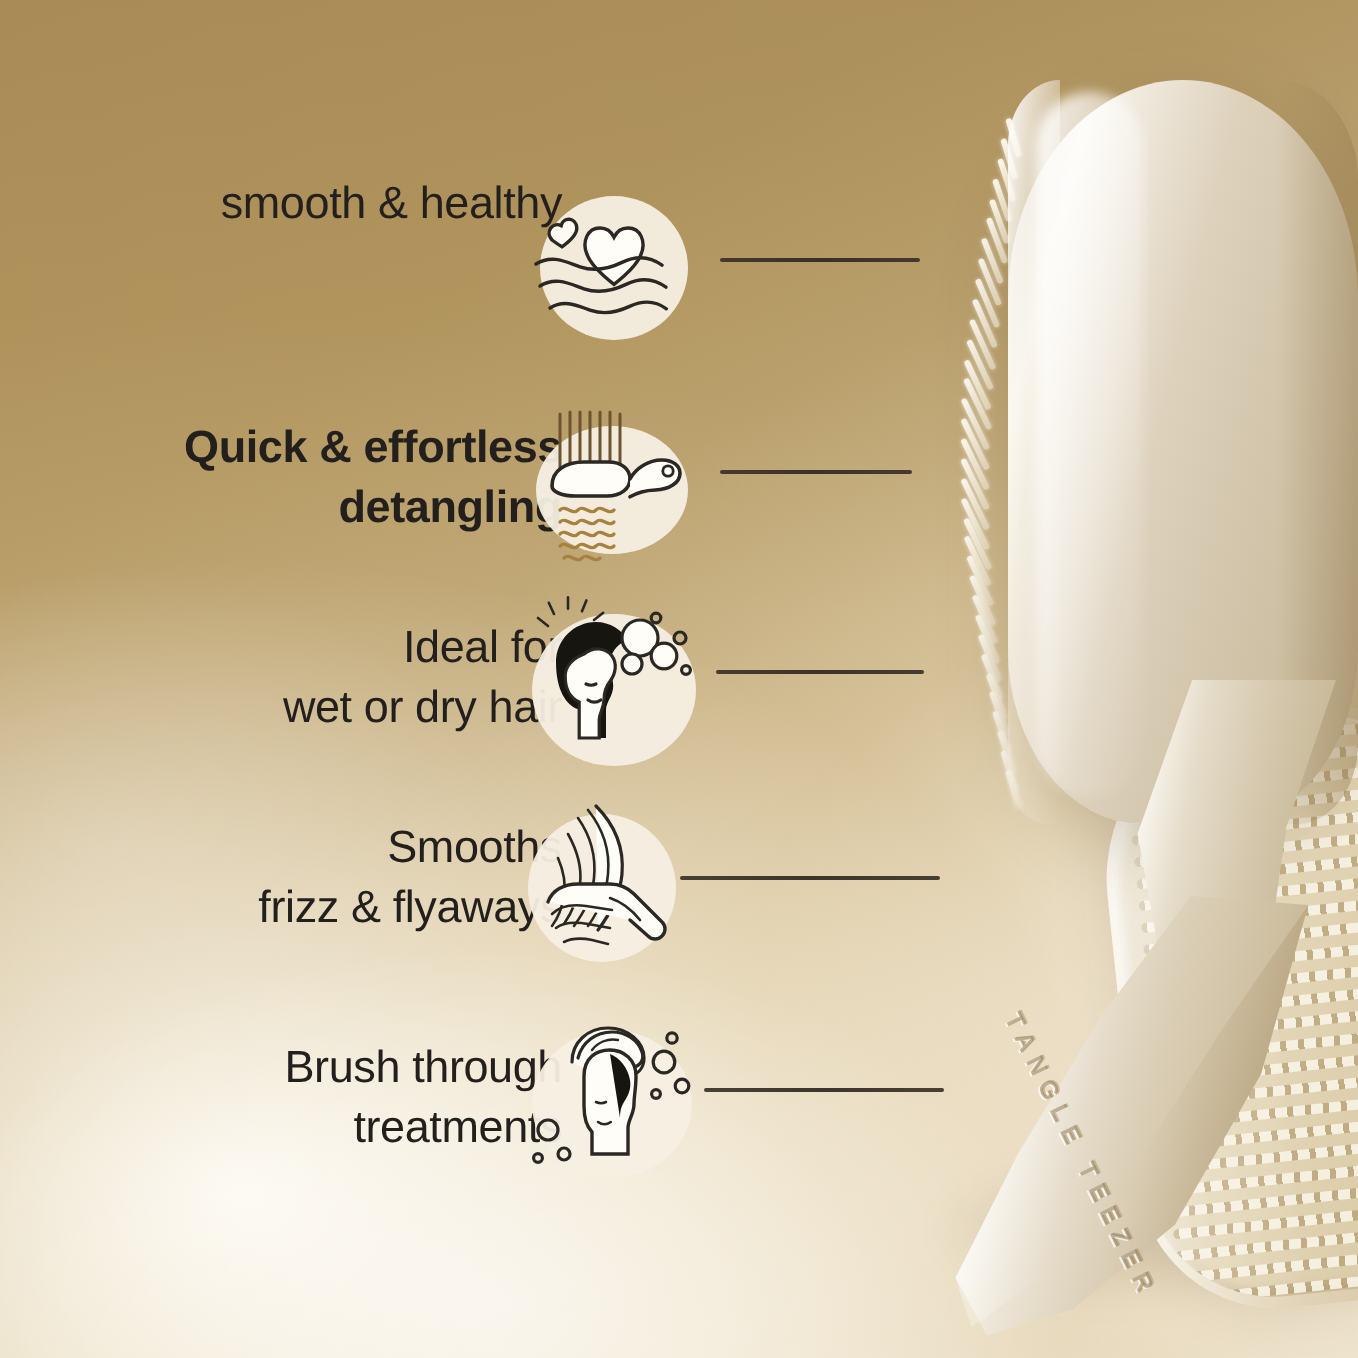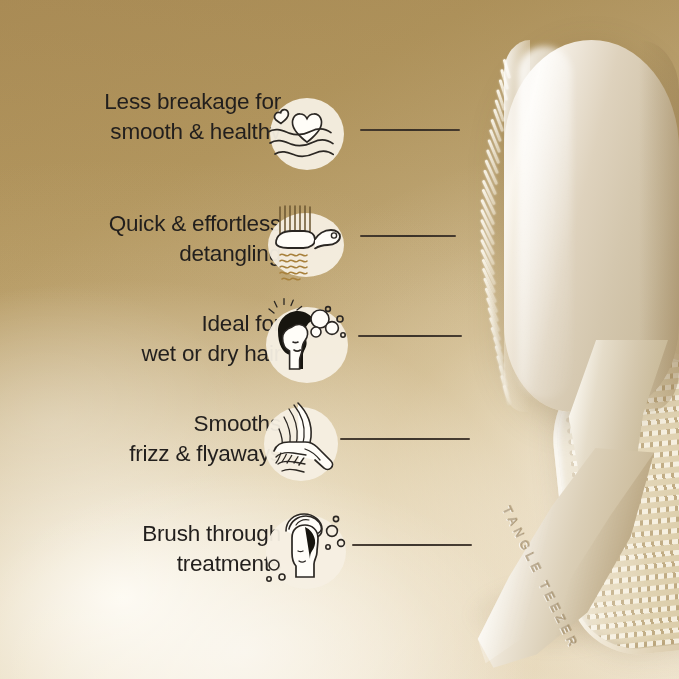--- a/index.html
+++ b/index.html
@@ -49,21 +49,21 @@
   }
 
   
   #feature-0{top:86px;}
   #feature-1{top:197px;}
   #feature-2{top:297px;}
   #feature-3{top:399px;}
   #feature-4{top:505px;}
 
   #feature-0 .f-text{top:1px;}
-  #feature-1 .f-text{top:12px;}
+  #feature-1 .f-text{top:12px;font-weight:bold;}
   #feature-2 .f-text{top:12px;}
   #feature-3 .f-text{top:10px;}
   #feature-4 .f-text{top:14px;}
 
   #feature-0 .f-line{left:360px;top:43px;width:100px;}
   #feature-1 .f-line{left:360px;top:38px;width:96px;}
   #feature-2 .f-line{left:358px;top:38px;width:104px;}
   #feature-3 .f-line{left:340px;top:39px;width:130px;}
   #feature-4 .f-line{left:352px;top:39px;width:120px;}
 
@@ -281,21 +281,20 @@
       <div class="handle-hi"></div>
       <div class="handle-shadow"></div>
       <div class="brand">TANGLE TEEZER</div>
     </div>
   </div>
 
   <div class="features">
 
     <div class="feature" id="feature-0">
       <div class="f-text">
-        <span class="ln">Less breakage for</span>
         <span class="ln">smooth &amp; healthy</span>
       </div>
       <div class="f-icon">
         <div class="blob" style="left:12px;top:12px;width:74px;height:72px;"></div>
         <svg class="ico-svg" viewBox="0 0 100 96" fill="none" stroke="#2b2723" stroke-width="1.7" stroke-linecap="round">
           <path d="M18 34c-3.6-4 .2-9.2 4.6-7.2 1-4.6 7.4-4.2 7.8 1 .3 4-5.2 8-7.4 9.6-1.4-.8-3.4-2.2-5-3.4z" fill="#fdfaf3"></path>
           <path d="M44 52c-9-8-11-14.6-8.6-19.8 2.6-5.6 10.6-5.8 13.6.4 3-6.2 11-6 13.6-.4C65 37.4 63 44 54 52c-2 1.8-4 3.4-5 4.2-1-.8-3-2.4-5-4.2z" fill="#fffdf8"></path>
           <path d="M10 46c8-5 15-1 22 1.4s14 1.2 21-2.2 14-3 20 1.4"></path>
           <path d="M12 57c8-5 15-1 22 1.4s14 1.2 21-2.2 14-3 20 1.4"></path>
           <path d="M17 68c7.4-4.6 14-1 20.4 1.2s13 1 19.4-2 13-2.8 18.4 1.2"></path>

